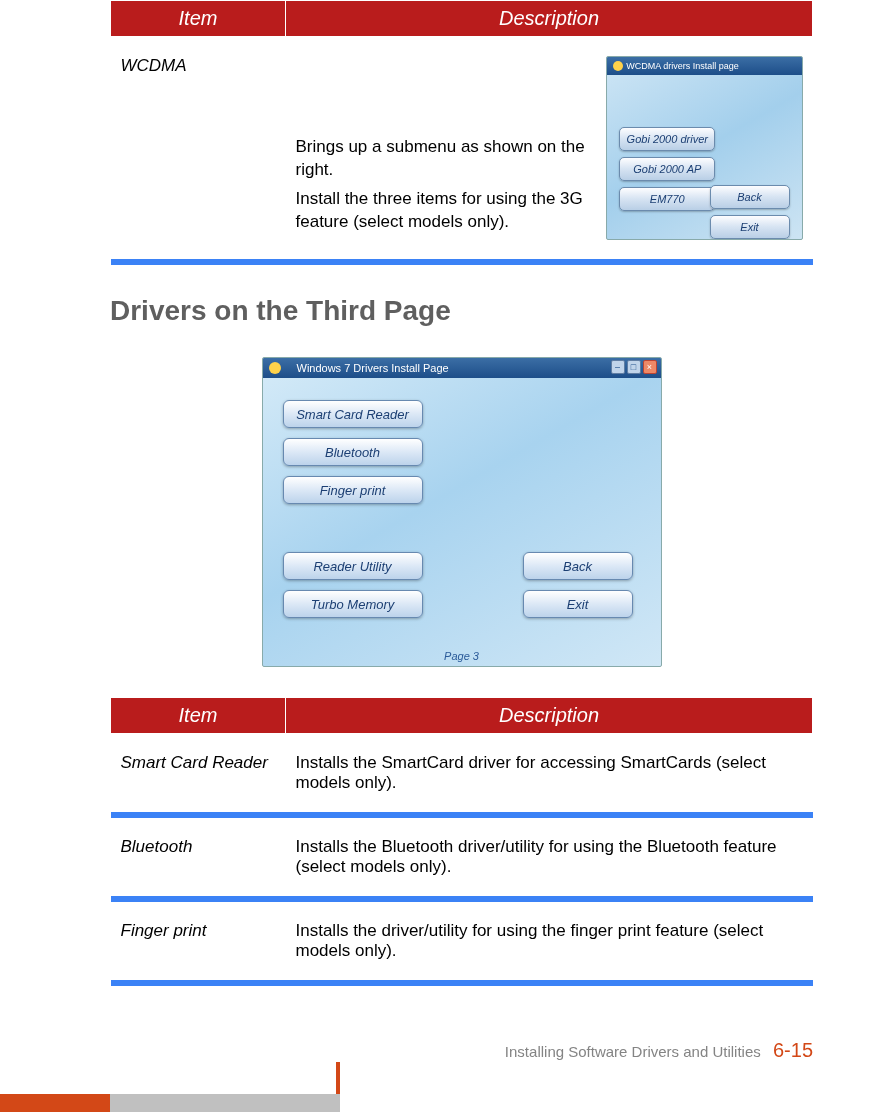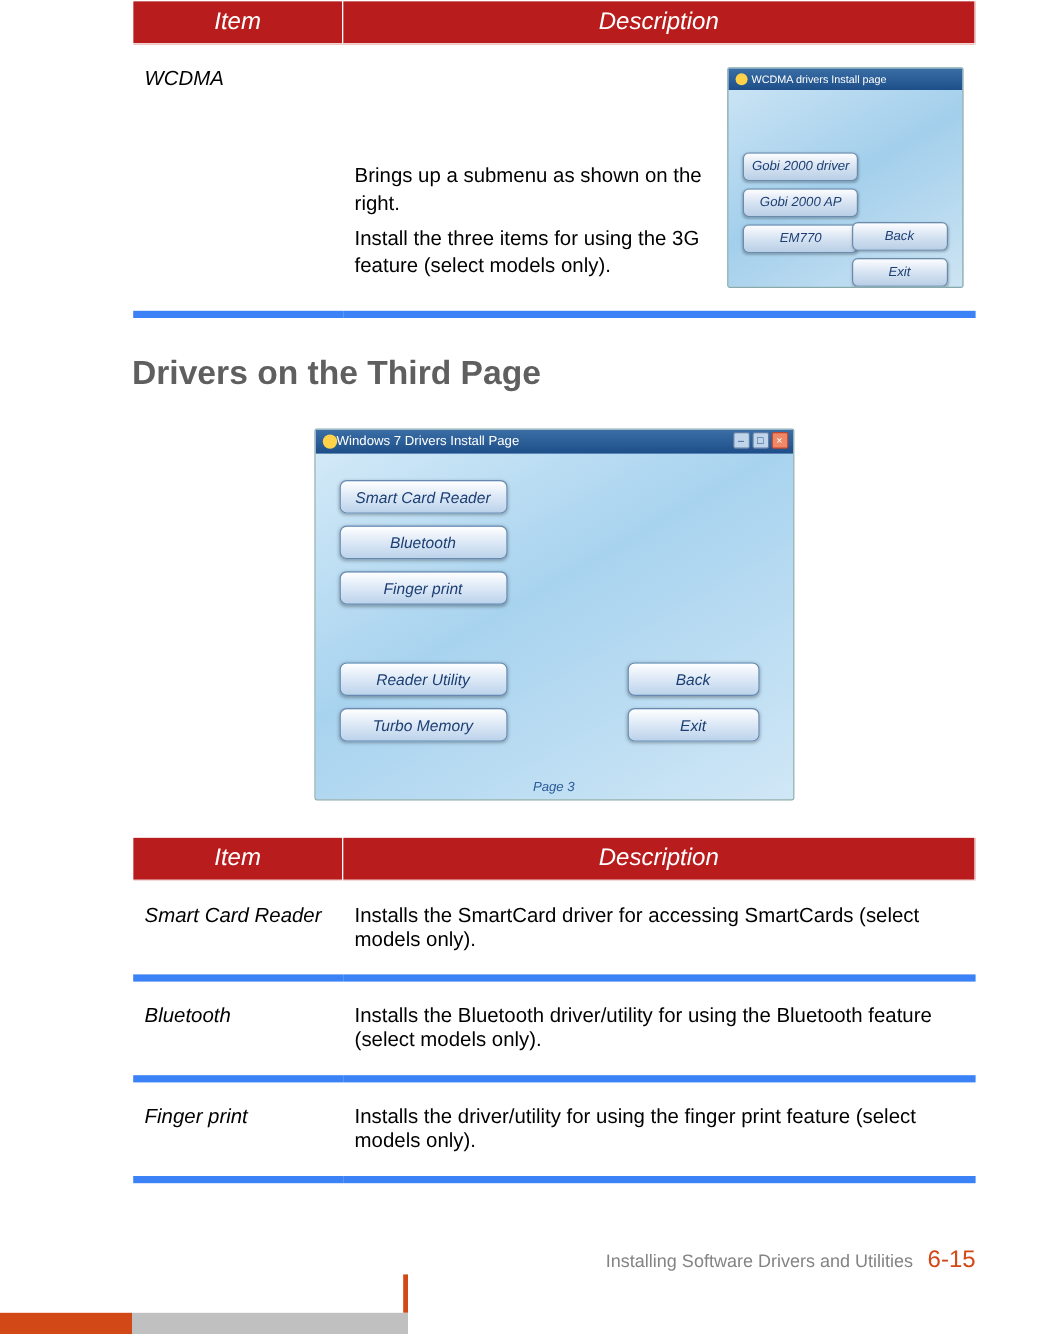--- a/index.html
+++ b/index.html
@@ -103,21 +103,21 @@
     overflow: hidden;
   }
   .big-shot .titlebar {
     height: 20px;
     background: linear-gradient(to bottom,#3b6ea5,#1d4e89);
     color: #fff;
     font-size: 11px;
     padding: 2px 6px;
     display: flex;
     align-items: center;
-    gap: 0;
+    gap: 16px;
     position: relative;
   }
   .big-shot .titlebar .ic {
     width: 12px; height: 12px; background: #ffd24a; border-radius: 50%;
   }
   .big-shot .winctrls {
     position:absolute; right:4px; top:2px; display:flex; gap:2px;
   }
   .big-shot .winctrls span {
     width:14px; height:14px; background:#c0d4ea; border:1px solid #5f7da3;

